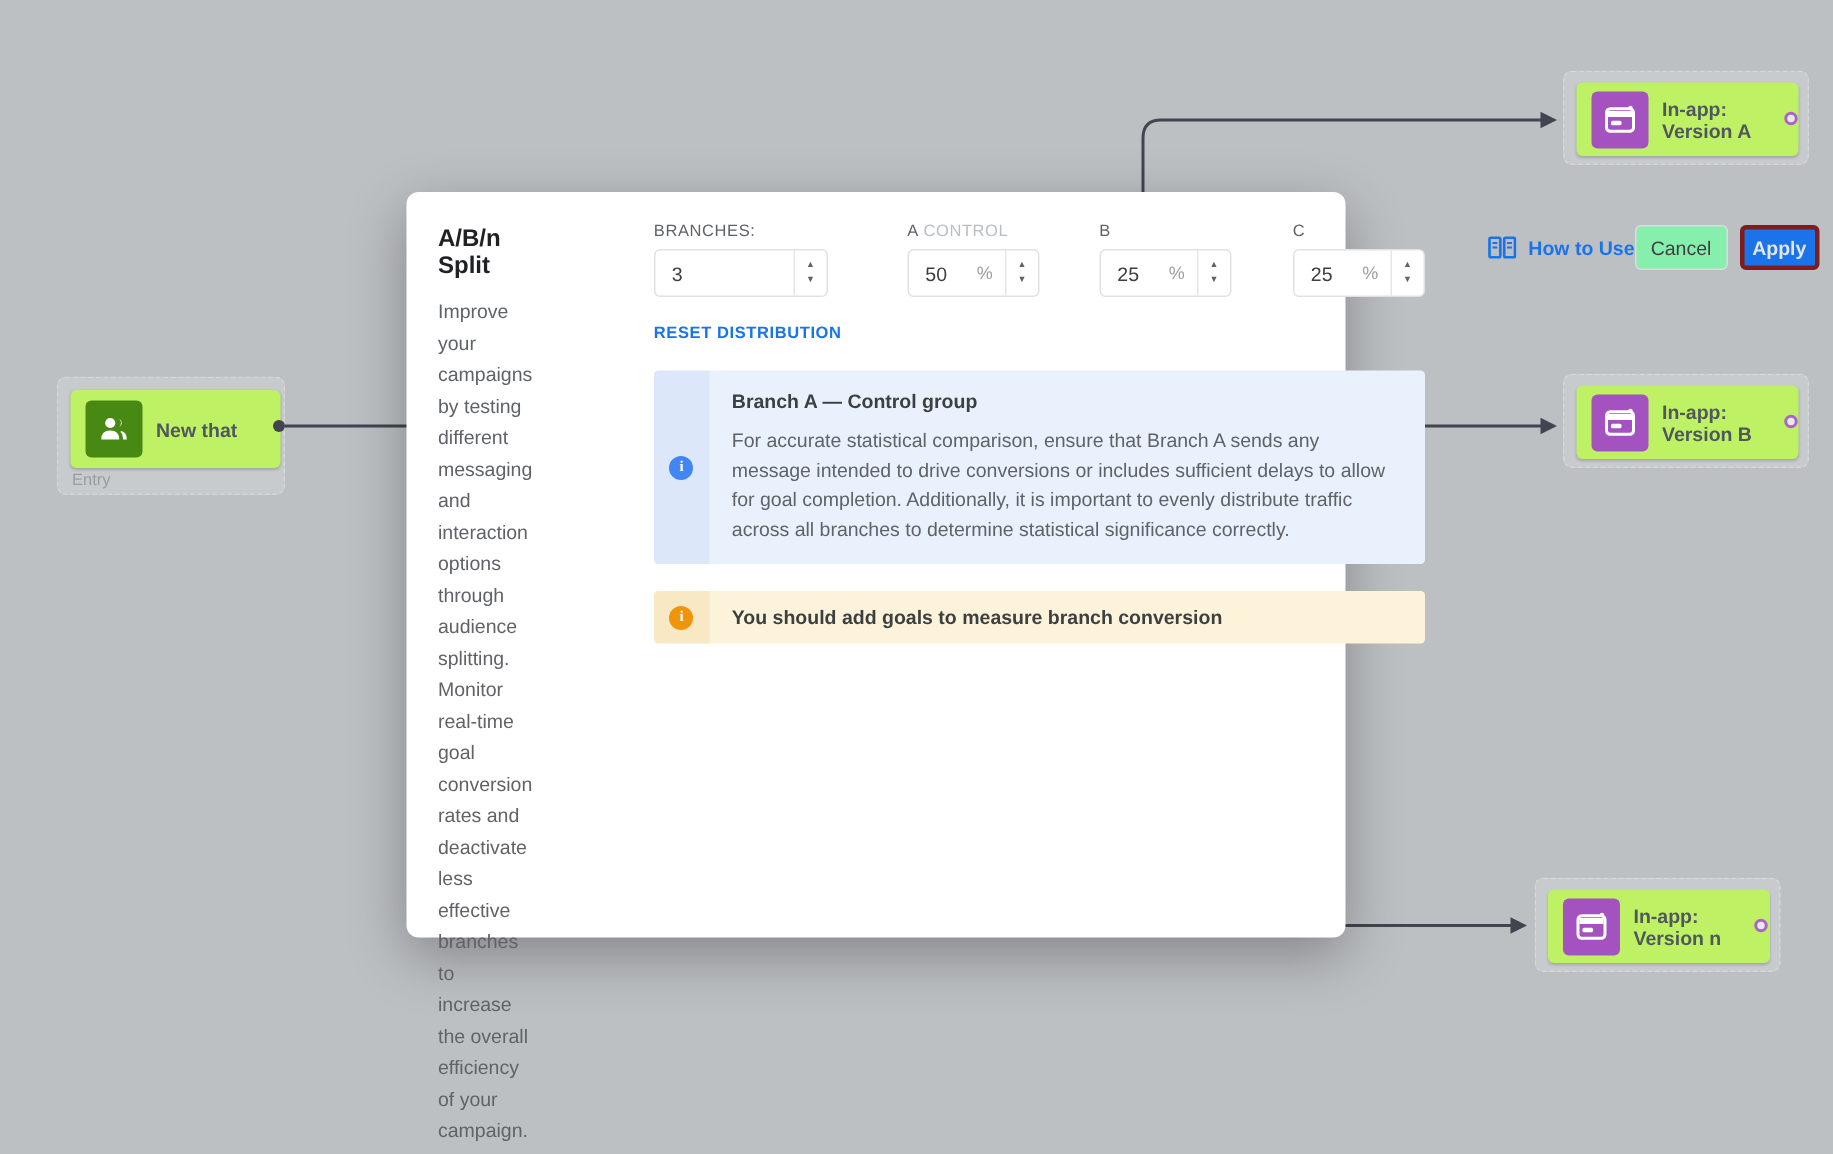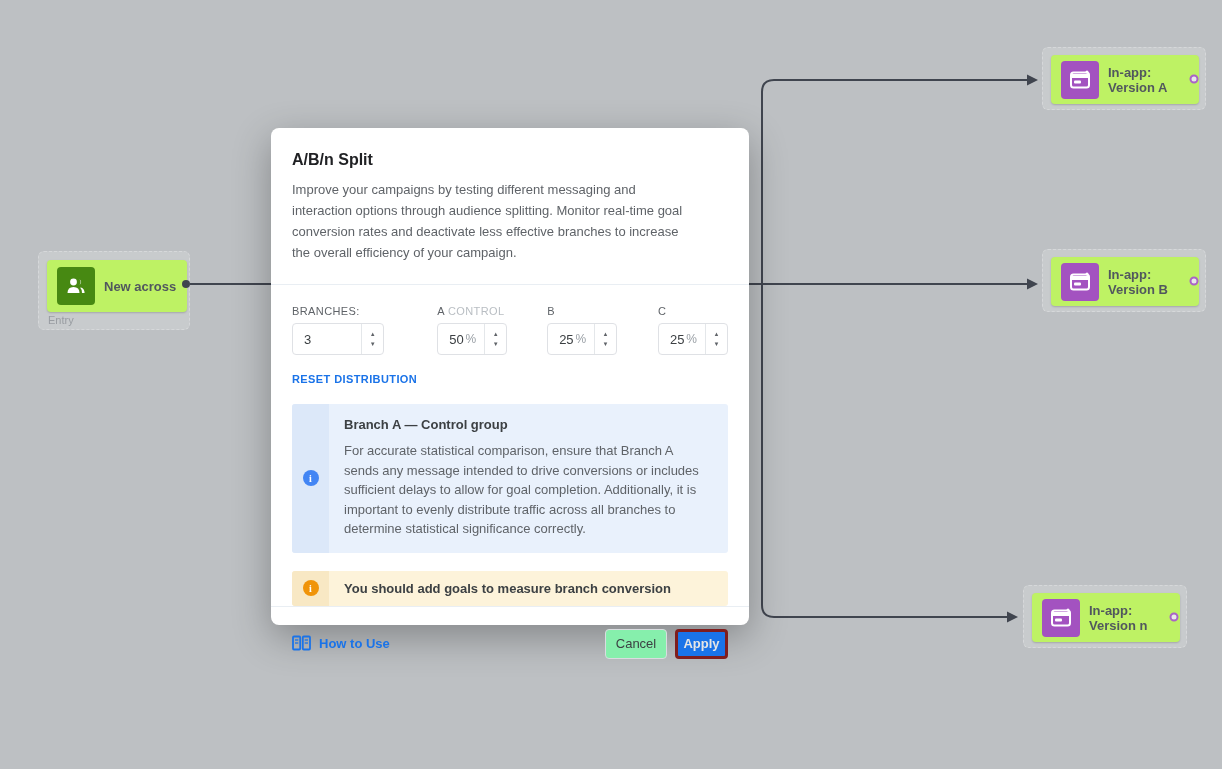--- a/index.html
+++ b/index.html
@@ -39,26 +39,26 @@
   .node-title { font-size:13px; font-weight:bold; color:#51575e; margin-left:9px; line-height:15px; }
   .node-type  { position:absolute; font-size:11px; color:#999da2; }
 
   
   #flow-lines { position:absolute; left:0; top:0; z-index:2; }
 
   
   .modal {
     position:absolute;
     left:271px; top:128px;
-    width:478px; height:497px;
+    width:626px; height:497px;
     background:#ffffff;
     border-radius:8px;
     box-shadow:0 12px 38px rgba(0,0,0,0.30);
     z-index:10;
-    display:flex; flex-direction:column;
+    display:flex; flex-direction:row;
   }
   .modal-header { padding:23px 60px 21px 21px; }
   .modal-title { font-size:16px; font-weight:bold; color:#202124; }
   .modal-desc  { margin-top:10px; font-size:13px; line-height:21px; color:#5f6368; max-width:505px; }
   .divider { height:1px; background:#e9eef3; flex:none; }
   .modal-body { padding:20px 21px 0 21px; flex:1; }
 
   .fields-row { display:flex;gap:31px; }
   .field-col { display:flex; flex-direction:column; }
   .field-label { font-size:11px; color:#5f6368; letter-spacing:0.4px; height:12px; margin-bottom:6px; white-space:nowrap; }
@@ -128,21 +128,21 @@
 <div class="node-wrap" style="left:38px; top:251px; width:152px; height:79px;">
   <div class="node-card" style="left:8px; top:8px; width:140px; height:52px;">
     <div class="node-icon green">
       <svg width="24" height="24" viewBox="0 0 24 24">
         <circle cx="9.5" cy="8" r="3.4" fill="#fff"></circle>
         <path d="M3.5 19 Q3.5 13 9.5 13 Q15.5 13 15.5 19 Z" fill="#fff"></path>
         <path d="M15.5 5.2 a3.2 3.2 0 0 1 0 5.6 a4.4 4.4 0 0 0 0 -5.6 Z" fill="#fff"></path>
         <path d="M17 13.4 q3.6 1.3 3.6 5.6 l-2.6 0 q0 -3.6 -1.8 -5.2 Z" fill="#fff"></path>
       </svg>
     </div>
-    <div class="node-title">New across</div>
+    <div class="node-title">New that</div>
   </div>
   <div class="node-type" style="left:9px; top:62px;">Entry</div>
 </div>
 
 <div class="node-wrap" style="left:1042px; top:47px; width:164px; height:63px;">
   <div class="node-card" style="left:8px; top:7px; width:148px; height:49px;">
     <div class="node-icon purple">
       <svg width="24" height="24" viewBox="0 0 24 24">
         <rect x="3" y="4.5" width="18" height="15" rx="2.5" fill="none" stroke="#fff" stroke-width="2"></rect>
         <rect x="4" y="6" width="16" height="4" fill="#fff"></rect>

